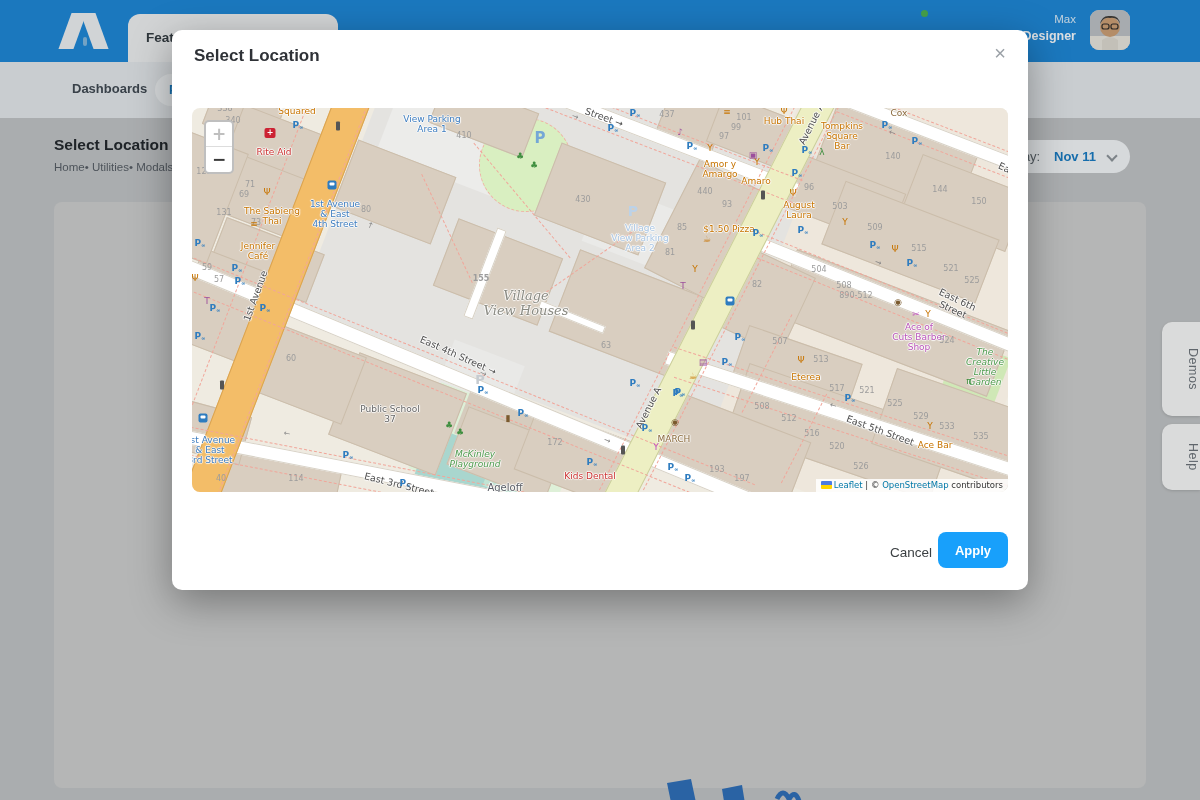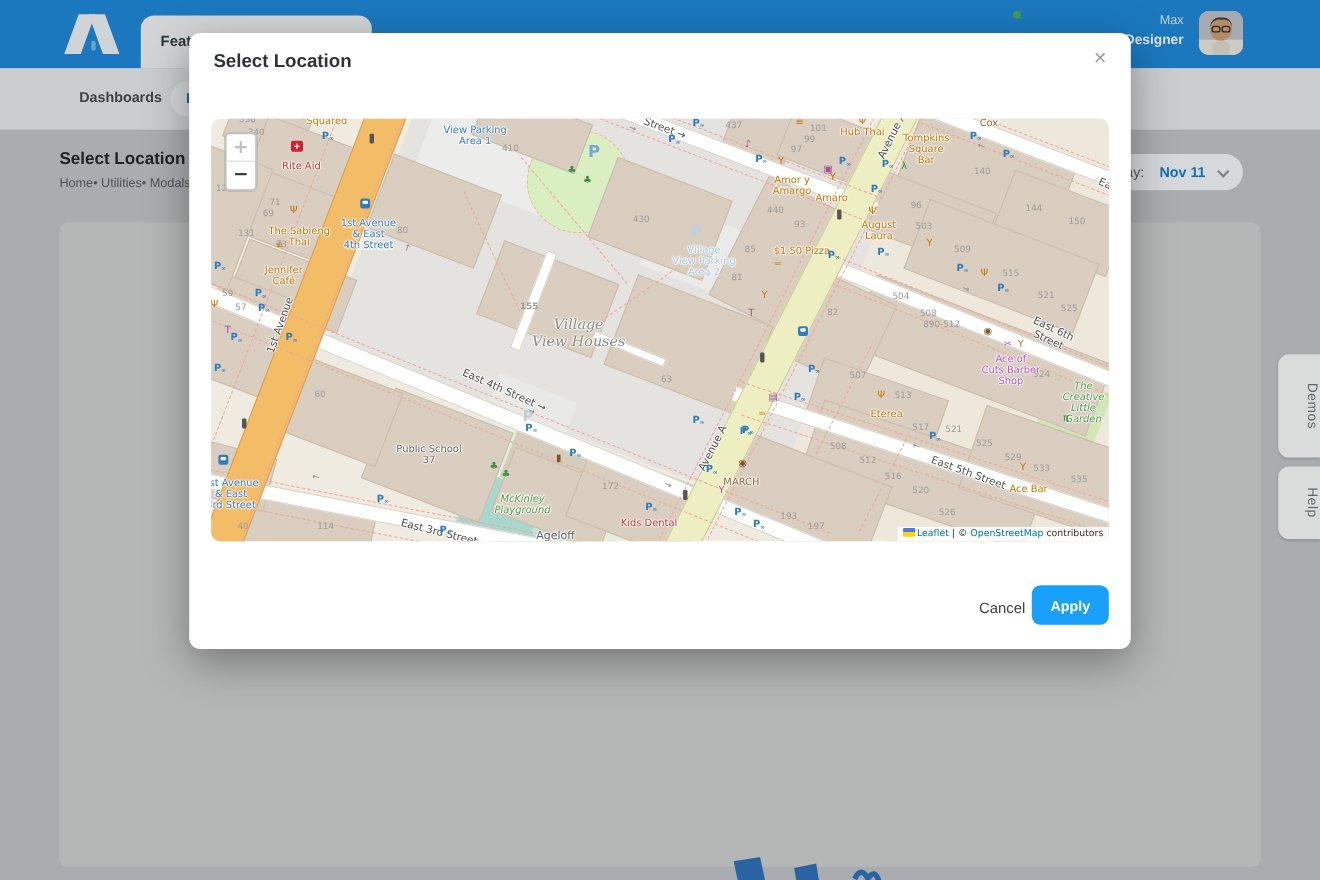--- a/index.html
+++ b/index.html
@@ -338,21 +338,21 @@
       <span class="lbl c-num" style="left: 544px; top: 20px; transform: translate(-50%, -50%) rotate(0deg);">99</span>
       <span class="lbl c-num" style="left: 532px; top: 29px; transform: translate(-50%, -50%) rotate(0deg);">97</span>
       <span class="lbl c-num" style="left: 701px; top: 49px; transform: translate(-50%, -50%) rotate(0deg);">140</span>
       <span class="lbl c-num" style="left: 748px; top: 82px; transform: translate(-50%, -50%) rotate(0deg);">144</span>
       <span class="lbl c-num" style="left: 787px; top: 94px; transform: translate(-50%, -50%) rotate(0deg);">150</span>
       <span class="lbl c-num" style="left: 513px; top: 84px; transform: translate(-50%, -50%) rotate(0deg);">440</span>
       <span class="lbl c-num" style="left: 535px; top: 97px; transform: translate(-50%, -50%) rotate(0deg);">93</span>
       <span class="lbl c-num" style="left: 490px; top: 120px; transform: translate(-50%, -50%) rotate(0deg);">85</span>
       <span class="lbl c-num" style="left: 478px; top: 145px; transform: translate(-50%, -50%) rotate(0deg);">81</span>
       <span class="lbl c-num" style="left: 565px; top: 177px; transform: translate(-50%, -50%) rotate(0deg);">82</span>
-      <span class="lbl c-num" style="left: 617px; top: 80px; transform: translate(-50%, -50%) rotate(0deg); margin-left: 24px;">96</span>
+      <span class="lbl c-num" style="left: 617px; top: 80px; transform: translate(-50%, -50%) rotate(0deg);">96</span>
       <span class="lbl c-num" style="left: 648px; top: 99px; transform: translate(-50%, -50%) rotate(0deg);">503</span>
       <span class="lbl c-num" style="left: 683px; top: 120px; transform: translate(-50%, -50%) rotate(0deg);">509</span>
       <span class="lbl c-num" style="left: 727px; top: 141px; transform: translate(-50%, -50%) rotate(0deg);">515</span>
       <span class="lbl c-num" style="left: 759px; top: 161px; transform: translate(-50%, -50%) rotate(0deg);">521</span>
       <span class="lbl c-num" style="left: 780px; top: 173px; transform: translate(-50%, -50%) rotate(0deg);">525</span>
       <span class="lbl c-num" style="left: 627px; top: 162px; transform: translate(-50%, -50%) rotate(0deg);">504</span>
       <span class="lbl c-num" style="left: 652px; top: 178px; transform: translate(-50%, -50%) rotate(0deg);">508</span>
       <span class="lbl c-num" style="left: 664px; top: 188px; transform: translate(-50%, -50%) rotate(0deg);">890-512</span>
       <span class="lbl c-num" style="left: 755px; top: 233px; transform: translate(-50%, -50%) rotate(0deg);">524</span>
       <span class="lbl c-num" style="left: 629px; top: 252px; transform: translate(-50%, -50%) rotate(0deg);">513</span>

